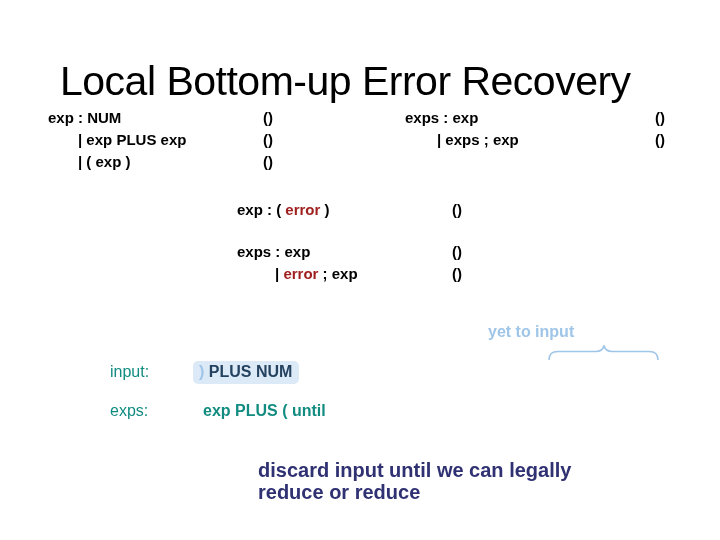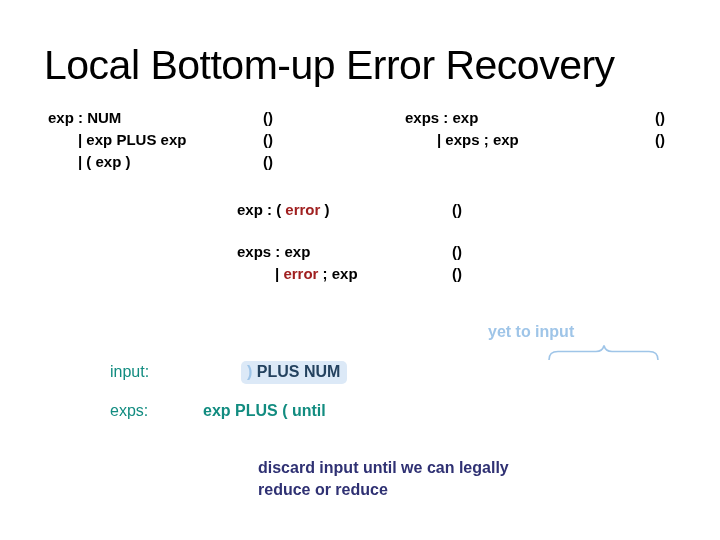--- a/index.html
+++ b/index.html
@@ -2,21 +2,21 @@
 <html style="--error_red: #a02020; --teal: #128c80; --light_blue: #9fc5e8; --highlight_bg: #dce9f7; --dark_blue: #24425f; --navy: #2f3173;"><head>
 <meta charset="utf-8">
 <style>
   html,body{margin:0;padding:0;}
   body{
     width:720px;height:540px;background:#ffffff;
     font-family:"Liberation Sans", sans-serif;
     position:relative;overflow:hidden;
   }
   .title{
-    position:absolute;left:44px;top:42px;margin:0;
+    position:absolute;left:44px;top:42px;margin:16px;
     font-size:41px;font-weight:400;color:#000;
     letter-spacing:-0.5px;white-space:nowrap;
   }
   .g{
     position:absolute;font-size:15px;font-weight:700;color:#000;
     white-space:pre;line-height:17px;
   }
   .tok-error{color:var(--error_red,#a02020);}
   .yet{
     position:absolute;left:488px;top:323px;
@@ -32,31 +32,30 @@
     position:absolute;left:193px;top:361px;
     font-size:16px;font-weight:700;white-space:pre;
     display:flex;align-items:center;
   }
   .input-plain{color:#000;}
   .hl{
     background:var(--highlight_bg,#dcE9f7);
     border-radius:5px;
     padding:2px 7px 3px 6px;
     display:inline-block;
-    margin-left:48px;
   }
   .hl .paren{color:var(--light_blue,#9fc5e8);}
   .hl .rest{color:var(--dark_blue,#24425f);}
   .stack-value{
     position:absolute;left:203px;top:402px;
     font-size:16px;font-weight:700;color:var(--teal,#128c80);white-space:pre;
   }
   .note{
     position:absolute;left:258px;
-    font-size:16px;font-weight:700;color:var(--navy,#2f3173);white-space:pre;
+    font-size:20px;font-weight:700;color:var(--navy,#2f3173);white-space:pre;
   }
 </style>
 </head>
 <body>
 
 <div>
 
   <h1 class="title">Local Bottom-up Error Recovery</h1>
 
   <div>

